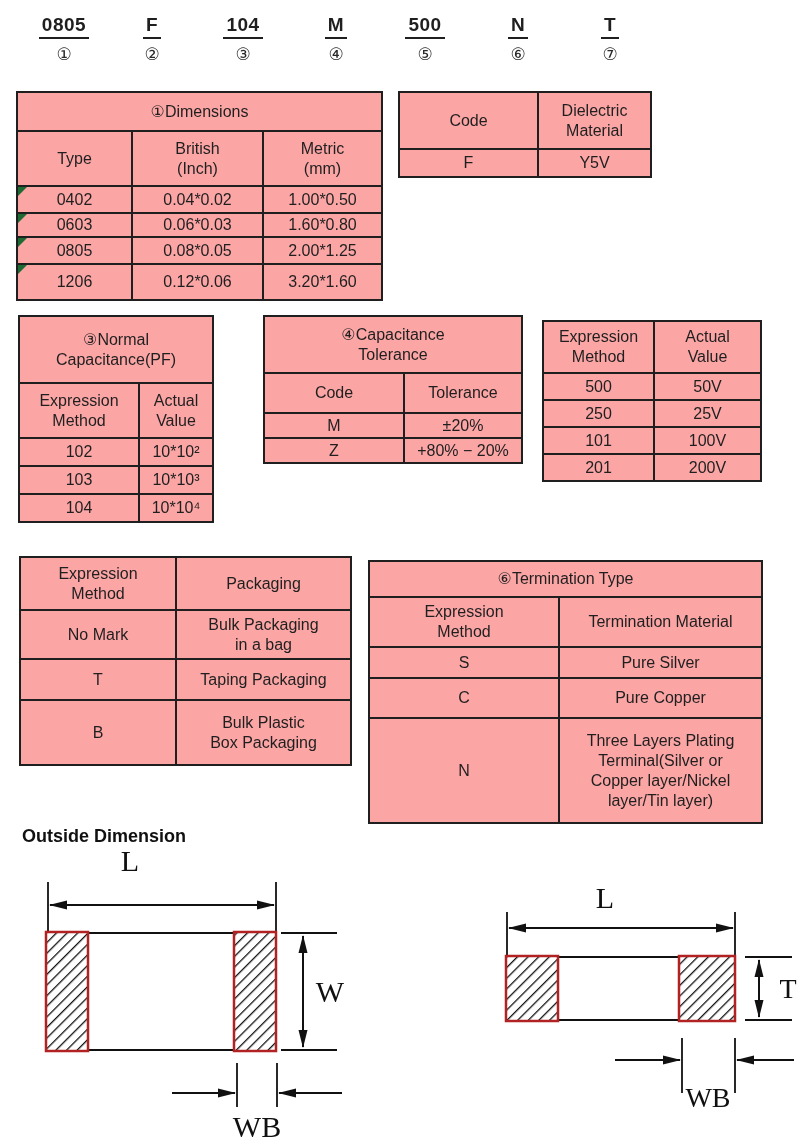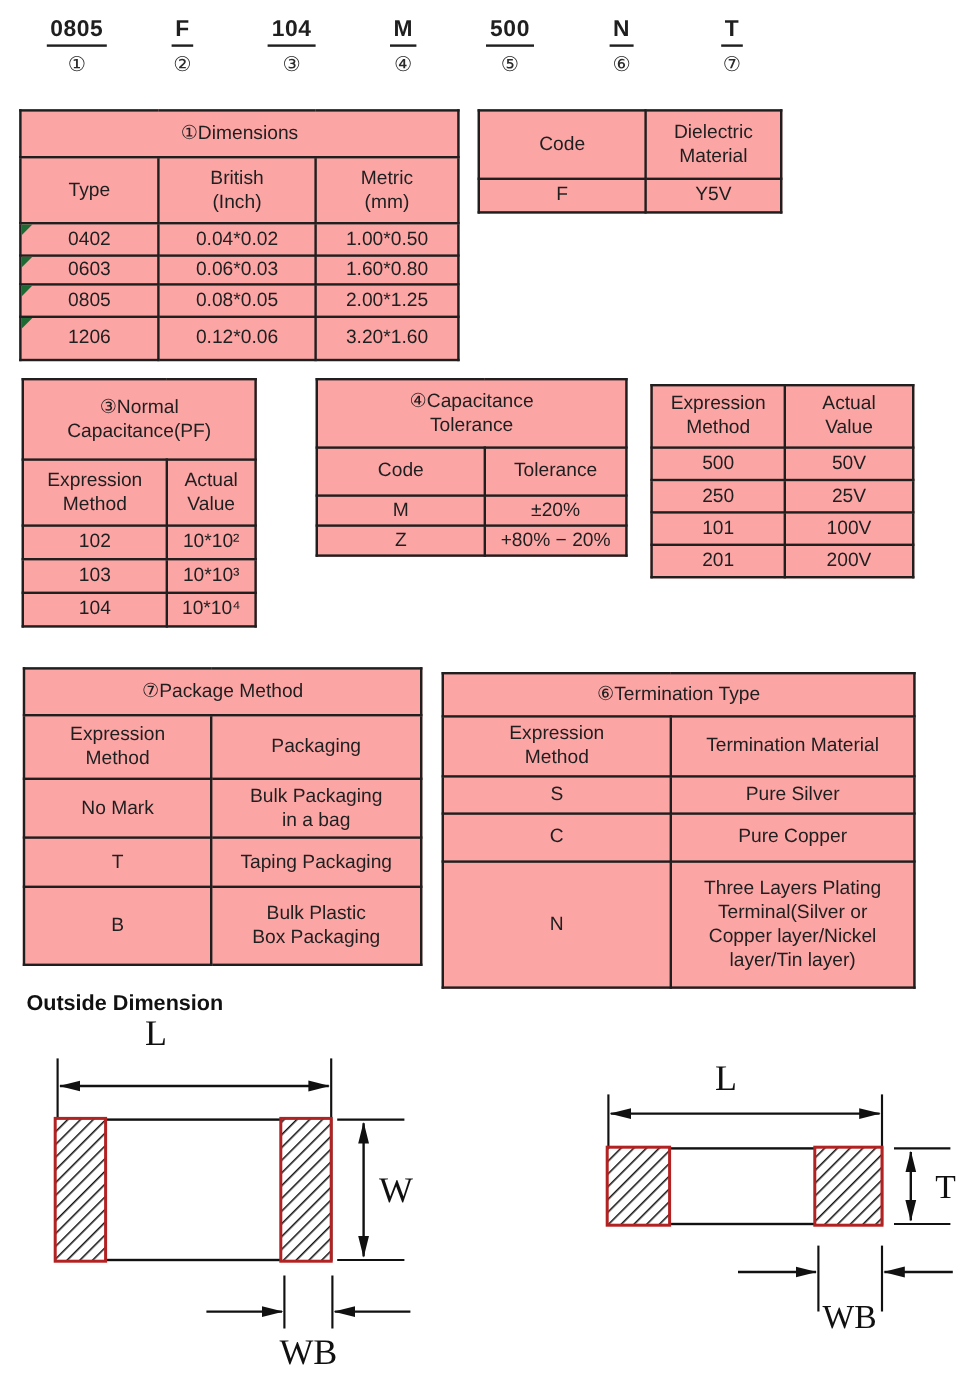--- a/index.html
+++ b/index.html
@@ -222,23 +222,20 @@
     </tr>
   </tbody>
     </table>
 
   <table class="tbl" style="left:19px;top:556px;width:333px">
     <colgroup>
         <col style="width:156px">
         <col>
       </colgroup>
     <tbody>
-        <tr style="height:39px">
-          <th colspan="2">⑦Package Method</th>
-        </tr>
     <tr style="height:53px">
       <th>Expression
 Method</th>
       <th>Packaging</th>
     </tr>
     <tr style="height:49px">
       <td>No Mark</td>
       <td>Bulk Packaging
 in a bag</td>
     </tr>

